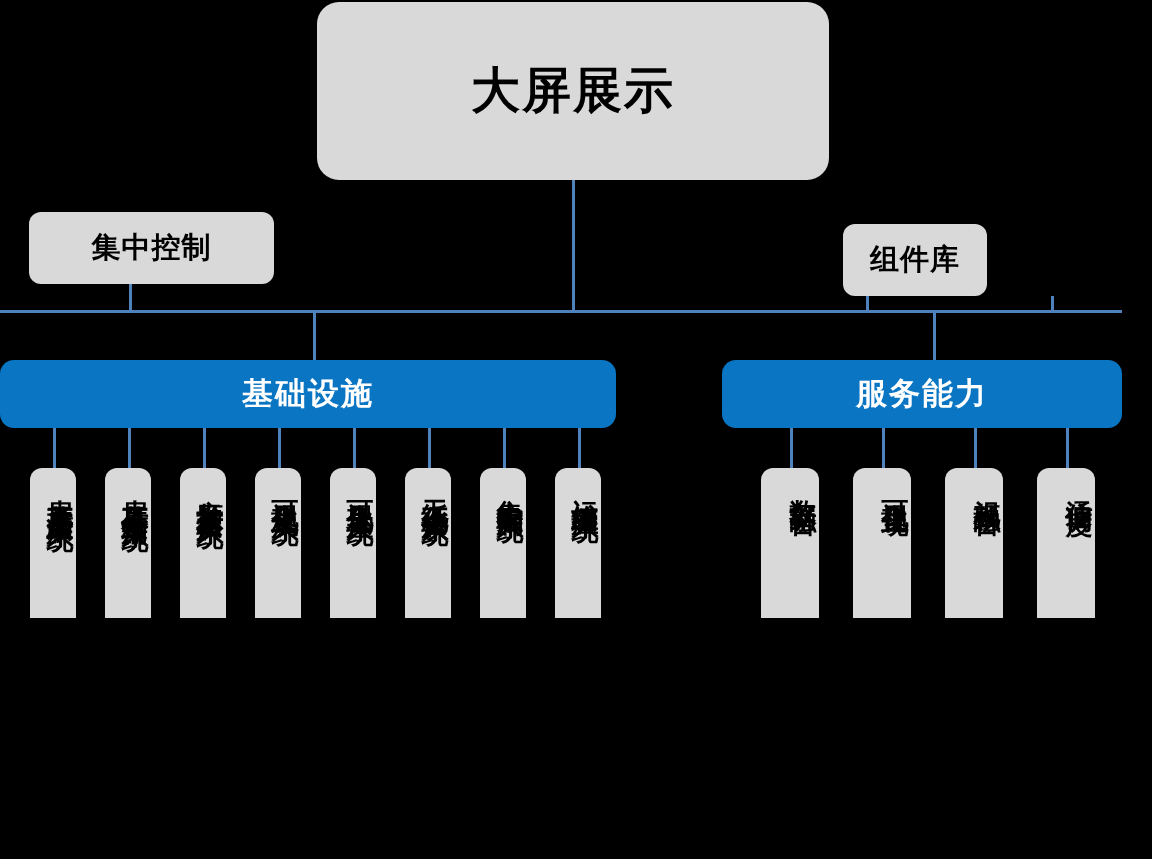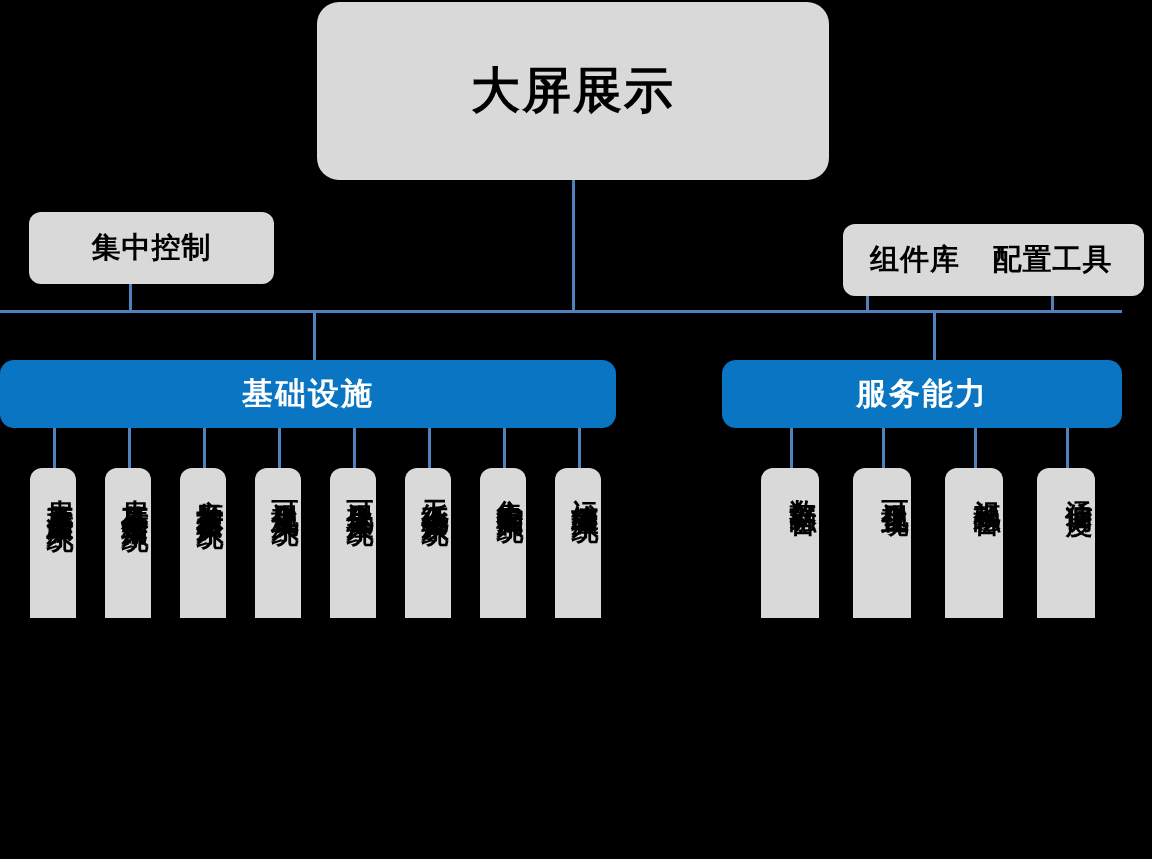--- a/index.html
+++ b/index.html
@@ -123,21 +123,20 @@
   <div class="vline" style="left:882px;  top:428px; height:42px;"></div>
   <div class="vline" style="left:974px;  top:428px; height:42px;"></div>
   <div class="vline" style="left:1066px; top:428px; height:42px;"></div>
 
   <div id="root-node" class="node gray">大屏展示</div>
 
   <div id="node-central-control" class="node gray pill">集中控制</div>
 
   <div id="node-component-lib" class="node gray pill">组件库</div>
 
-  <div id="node-config-tool" class="node gray pill">配置工具</div>
 
   <div id="section-infrastructure" class="node blue section-bar">基础设施</div>
 
   <div id="section-service" class="node blue section-bar">服务能力</div>
 
   <div class="node gray leaf" style="left:30px; width:46px; height:373px;">大屏幕高清显示系统</div>
 
   <div class="node gray leaf" style="left:105px; width:46px; height:373px;">大屏幕信号传输系统</div>
 
   <div class="node gray leaf" style="left:180px; width:46px; height:345px;">音频发言扩声系统</div>

